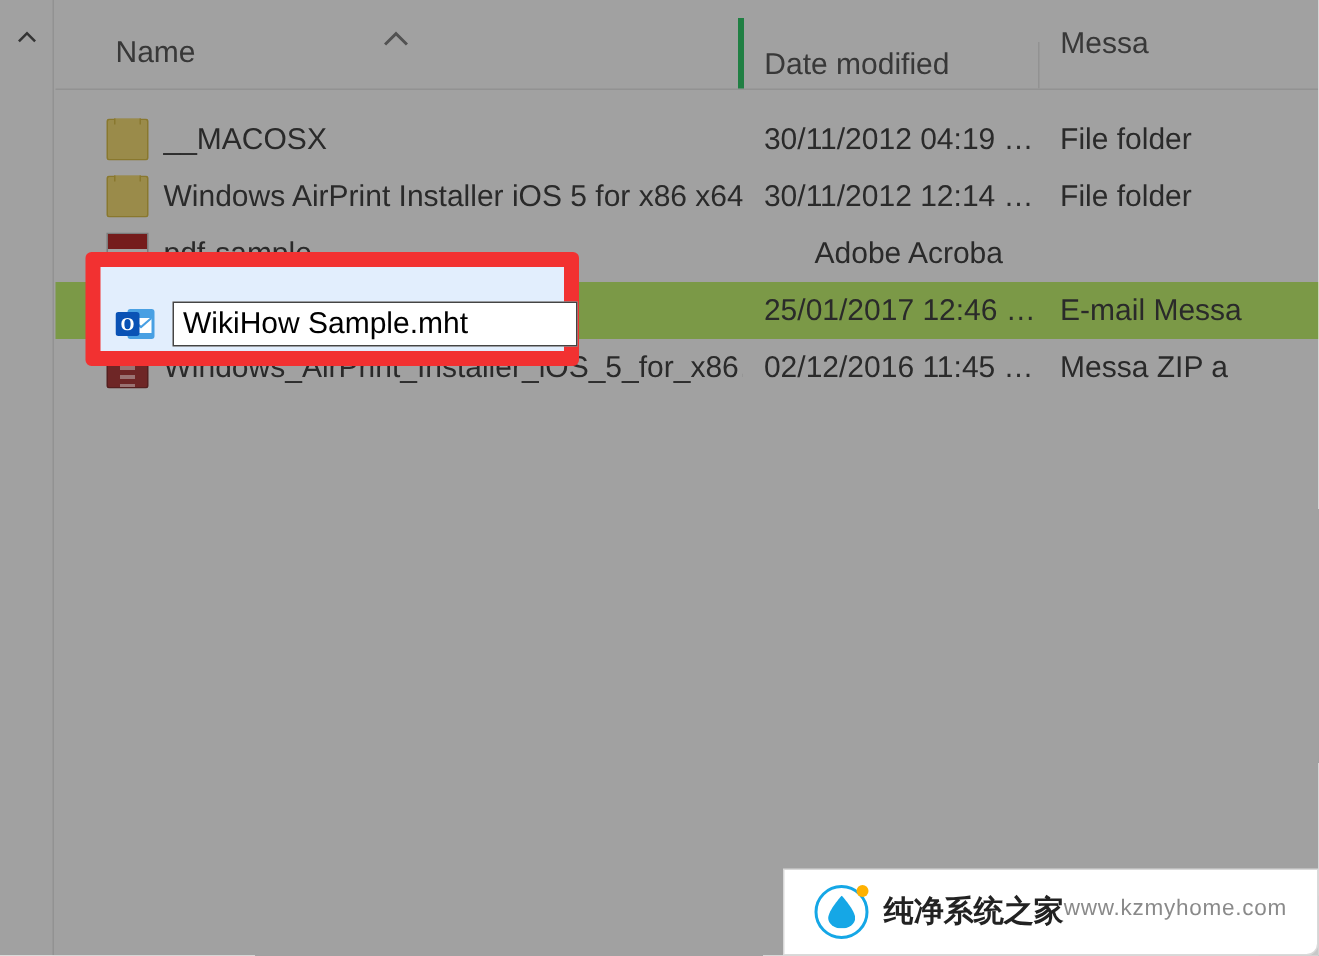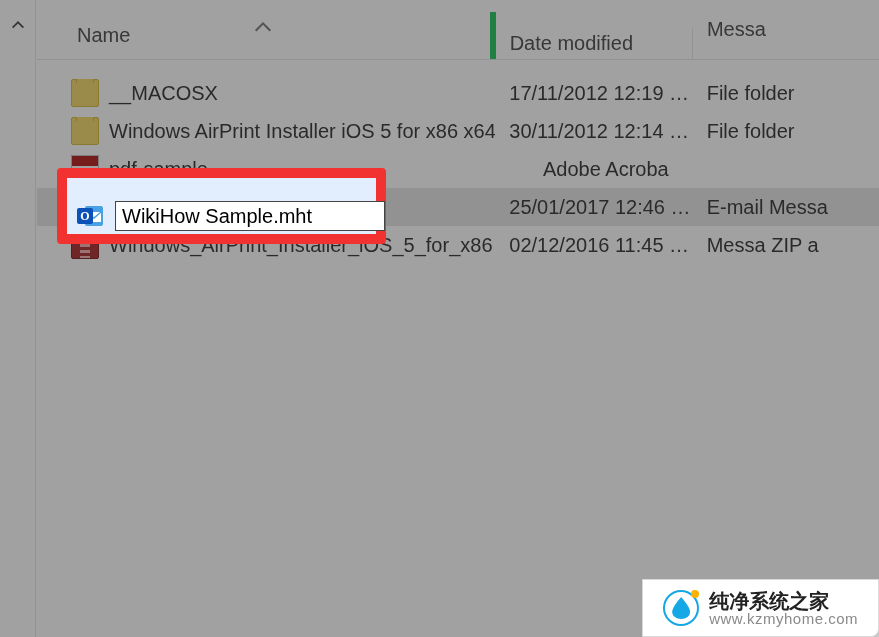--- a/index.html
+++ b/index.html
@@ -8,59 +8,59 @@
 
   .win-shell { position: absolute; left: 0; top: 0; width: 879px; height: 637px; background: #ffffff; }
   .left-gutter { position: absolute; left: 0; top: 0; width: 36px; height: 637px; background: #ffffff; border-right: 1px solid #e6e6e6; }
   .scroll-up { position: absolute; left: 0; top: 0; width: 36px; height: 48px; display:flex; align-items:center; justify-content:center; }
   .scroll-up svg { width: 16px; height: 16px; fill: #444; }
 
   .list-area { position: absolute; left: 37px; top: 0; right: 0; bottom: 0; }
 
   .col-header { height: 60px; display:flex; align-items: stretch; border-bottom: 1px solid #e6e6e6; font-size: 20px; color: #4a4a4a; }
   .col { position: relative; display:flex; align-items:center; padding-left: 40px; }
-  .col.name { width: 492px; border-right: 6px solid #22c55e; margin-top: 12px; }
+  .col.name { width: 492px; border-right: 4px solid #22c55e; margin-top: 12px; }
   .col.date { width: 212px; border-right: 1px solid #e6e6e6; padding-left: 14px; margin-top: 28px; }
   .col.type { width: 200px; padding-left: 14px; }
   .sort-caret { position:absolute; left: 50%; top: 2px; transform: translateX(-50%); }
   .sort-caret svg { width: 20px; height: 12px; fill: #777; }
 
   .rows { padding-top: 14px; }
   .row { height: 38px; display:flex; align-items: center; font-size: 20px; color: #333; }
   .cell-name { width: 492px; display:flex; align-items:center; padding-left: 34px; white-space: nowrap; overflow: hidden; text-overflow: ellipsis; }
   .cell-date { width: 212px; padding-left: 14px; white-space: nowrap; color:#333; }
   .cell-type { width: 200px; padding-left: 14px; white-space: nowrap; color:#333; }
 
   .file-ico { width: 28px; height: 28px; flex: 0 0 28px; margin-right: 10px; display:inline-flex; align-items:center; justify-content:center; }
   .ico-folder { background: #f3d96a; border-radius: 2px; border:1px solid #d6b93a; }
   .ico-folder::before { content:""; display:block; width: 60%; height: 25%; background:#f3d96a; border:1px solid #d6b93a; border-bottom:none; position:relative; top:-53%; }
   .ico-pdf { border:1px solid #bfbfbf; background: linear-gradient(#fff,#fff) padding-box; position:relative; }
   .ico-pdf::after { content:""; position:absolute; left:0; top:0; height:40%; width:100%; background:#b31a1a; }
   .ico-outlook { width:28px; height:28px; position:relative; }
   .ico-zip { background:#a72b2b; border:1px solid #7b1f1f; border-radius:2px; }
   .ico-zip::before { content:""; display:block; width:40%; height:100%; margin:0 auto; background: repeating-linear-gradient(#f3b0b0 0 3px,#a72b2b 3px 6px); }
 
-  .row.selected { background: #e5e5e5; }
+  .row.selected { background: #bef264; }
   .rename-input { height: 30px; width: 270px; font-size: 20px; padding: 2px 6px; border:1px solid #444; background:#fff; font-family: inherit; }
 
   
   .dim { position:absolute; inset:0; background: rgba(30,30,30,0.42); pointer-events:none; }
 
   
   .callout { position:absolute; left: 57px; top: 168px; width: 329px; height: 76px; border: 10px solid #f23131; border-radius: 4px; background: #e2eefd; pointer-events:none; }
   
   .callout-inner { position:absolute; left:10px; right:10px; top:0; bottom:0; display:flex; align-items:center; padding-top:20px; pointer-events:auto; }
   .callout-inner .file-ico { margin-left: 0px; }
 
   
   .brand { position:absolute; right: 0px; bottom: 0px; height: 58px; background: #ffffff; border:1px solid #d9d9d9; display:flex; align-items:center; padding: 0 20px; gap: 10px; border-bottom-right-radius: 8px; }
   .brand-ico-wrap { width:36px; height:36px; border:2px solid #15a7e6; border-radius:50%; display:flex; align-items:center; justify-content:center; position:relative; }
   .brand-ico-wrap::before { content:""; position:absolute; width:8px; height:8px; background:#ffb100; border-radius:50%; top:-2px; right:-2px; }
   .brand-drop { width:18px; height:22px; background:#15a7e6; clip-path: path("M9 0 C9 0 0 10 0 15 A9 7 0 0 0 18 15 C18 10 9 0 9 0 Z"); }
-  .brand-txt { display:flex; flex-direction:column; line-height:1; }
+  .brand-txt { display:flex; flex-direction:row; line-height:1; }
   .brand-name { font-size: 20px; font-weight: 700; color:#222; font-family: "Microsoft YaHei", sans-serif; }
   .brand-url { font-size: 15px; color:#8a8a8a; letter-spacing: 0.5px; }
 
   .corner { position:absolute; right:0; bottom:0; width:0; height:0; border-style:solid; border-width: 0 0 40px 40px; border-color: transparent transparent #c8c8c8 transparent; }
 
 </style>
 </head>
 <body>
 
 <div class="stage">
@@ -94,21 +94,21 @@
         </div>
       </div>
 
       <div class="rows">
 
         <div class="row">
           <div class="cell-name">
             <span class="file-ico ico-folder"></span>
             <span>__MACOSX</span>
           </div>
-          <div class="cell-date">17/11/2012 12:19 …</div>
+          <div class="cell-date">30/11/2012 04:19 …</div>
           <div class="cell-type">File folder</div>
         </div>
 
         <div class="row">
           <div class="cell-name">
             <span class="file-ico ico-folder"></span>
             <span>Windows AirPrint Installer iOS 5 for x86 x64</span>
           </div>
           <div class="cell-date">30/11/2012 12:14 …</div>
           <div class="cell-type">File folder</div>

